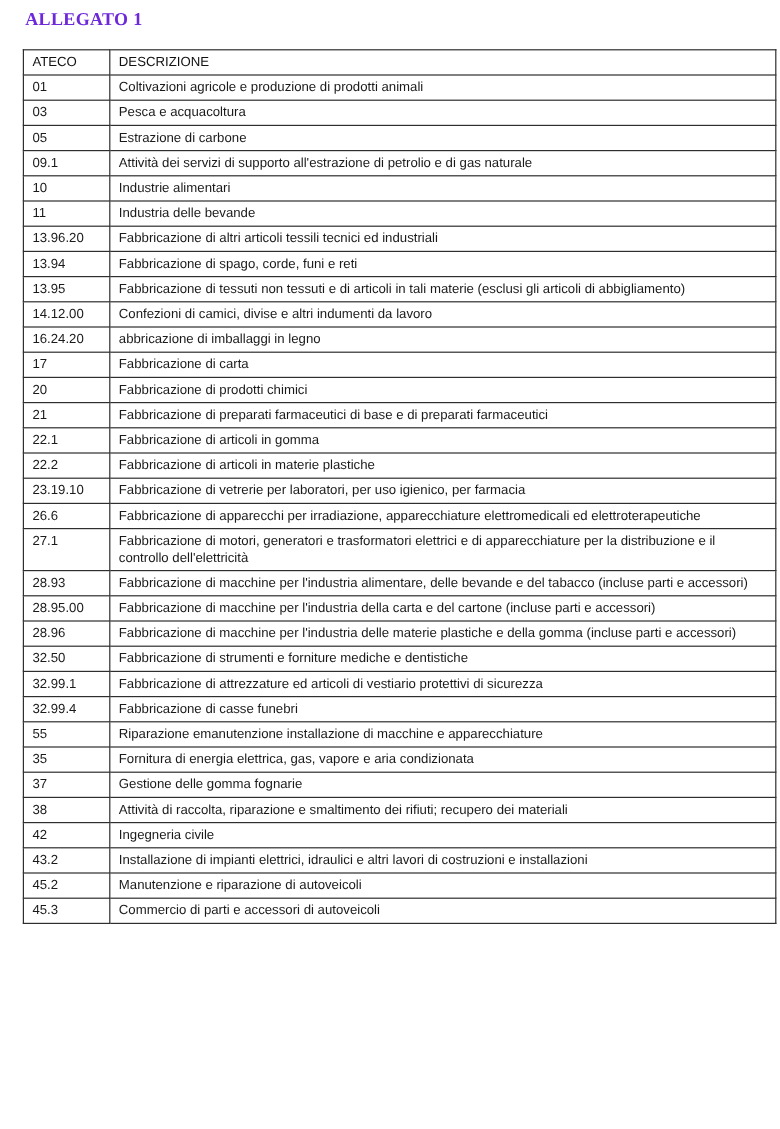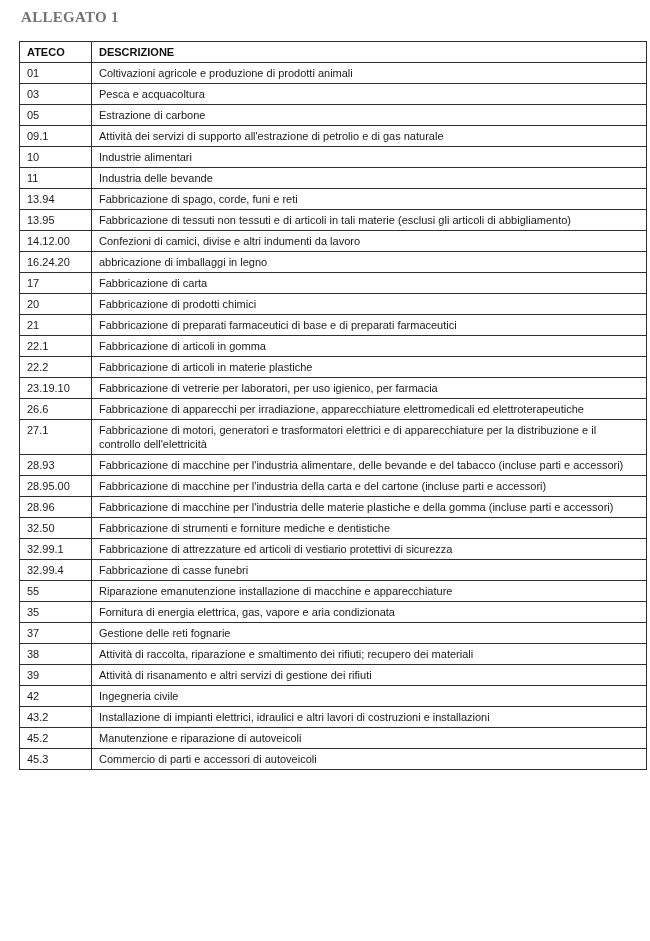--- a/index.html
+++ b/index.html
@@ -15,40 +15,40 @@
     padding: 9px 3px 2px 19px;
     font-family: "Liberation Sans", sans-serif;
     color: #1a1a1a;
   }
   .doc-title {
     font-family: "Liberation Serif", serif;
     font-weight: bold;
     font-size: 15px;
     letter-spacing: 0.3px;
     margin: 0 0 0 2px;
-    color: #737373;
+    color: #6d28d9;
   }
   table.ateco {
     margin-top: 15px;
     width: 100%;
     border-collapse: collapse;
     table-layout: fixed;
   }
   table.ateco th,
   table.ateco td {
     border: 1px solid #2e2e2e;
     font-size: 11px;
     line-height: 14px;
     padding: 3px 8px 3px 7px;
     text-align: left;
     vertical-align: top;
     word-wrap: break-word;
   }
   table.ateco th {
-    font-weight: bold;
+    font-weight: normal;
     color: #111111;
   }
   col.code-col { width: 72px; }
 </style>
 </head>
 <body>
 
 <div class="page">
   <h1 class="doc-title">ALLEGATO 1</h1>
 
@@ -88,20 +88,24 @@
   <tr>
     <td>10</td>
     <td>Industrie alimentari</td>
   </tr>
 
   <tr>
     <td>11</td>
     <td>Industria delle bevande</td>
   </tr>
 
+  <tr>
+    <td>13.96.20</td>
+    <td>Fabbricazione di altri articoli tessili tecnici ed industriali</td>
+  </tr>
 
   <tr>
     <td>13.94</td>
     <td>Fabbricazione di spago, corde, funi e reti</td>
   </tr>
 
   <tr>
     <td>13.95</td>
     <td>Fabbricazione di tessuti non tessuti e di articoli in tali materie (esclusi gli articoli di abbigliamento)</td>
   </tr>
@@ -195,32 +199,28 @@
   </tr>
 
   <tr>
     <td>35</td>
     <td>Fornitura di energia elettrica, gas, vapore e aria condizionata</td>
   </tr>
 
 
   <tr>
     <td>37</td>
-    <td>Gestione delle reti fognarie</td>
+    <td>Gestione delle gomma fognarie</td>
   </tr>
 
   <tr>
     <td>38</td>
     <td>Attività di raccolta, riparazione e smaltimento dei rifiuti; recupero dei materiali</td>
   </tr>
 
-  <tr>
-    <td>39</td>
-    <td>Attività di risanamento e altri servizi di gestione dei rifiuti</td>
-  </tr>
 
   <tr>
     <td>42</td>
     <td>Ingegneria civile</td>
   </tr>
 
   <tr>
     <td>43.2</td>
     <td>Installazione di impianti elettrici, idraulici e altri lavori di costruzioni e installazioni</td>
   </tr>

